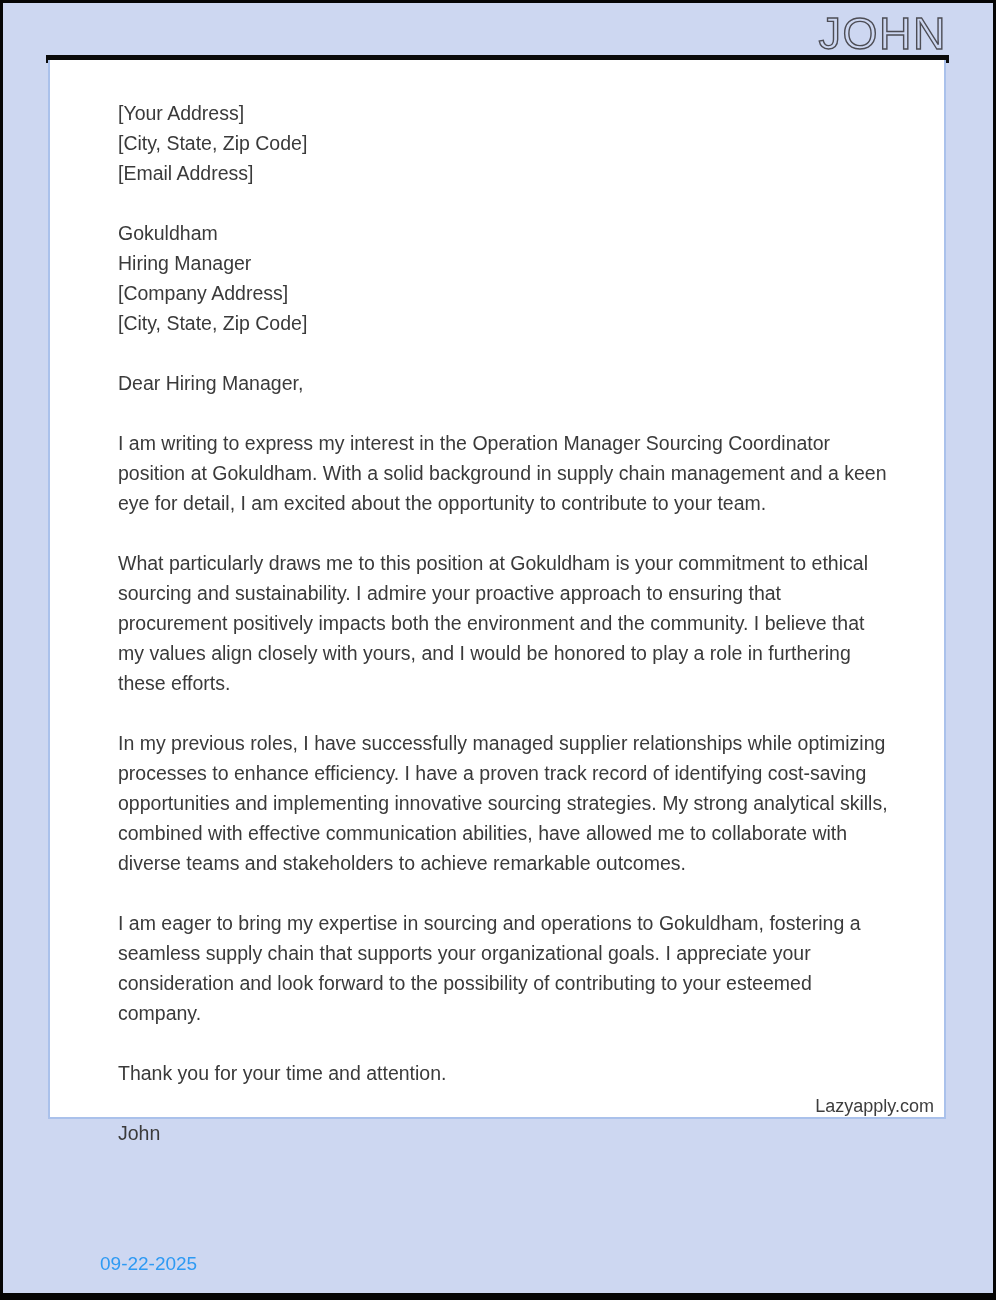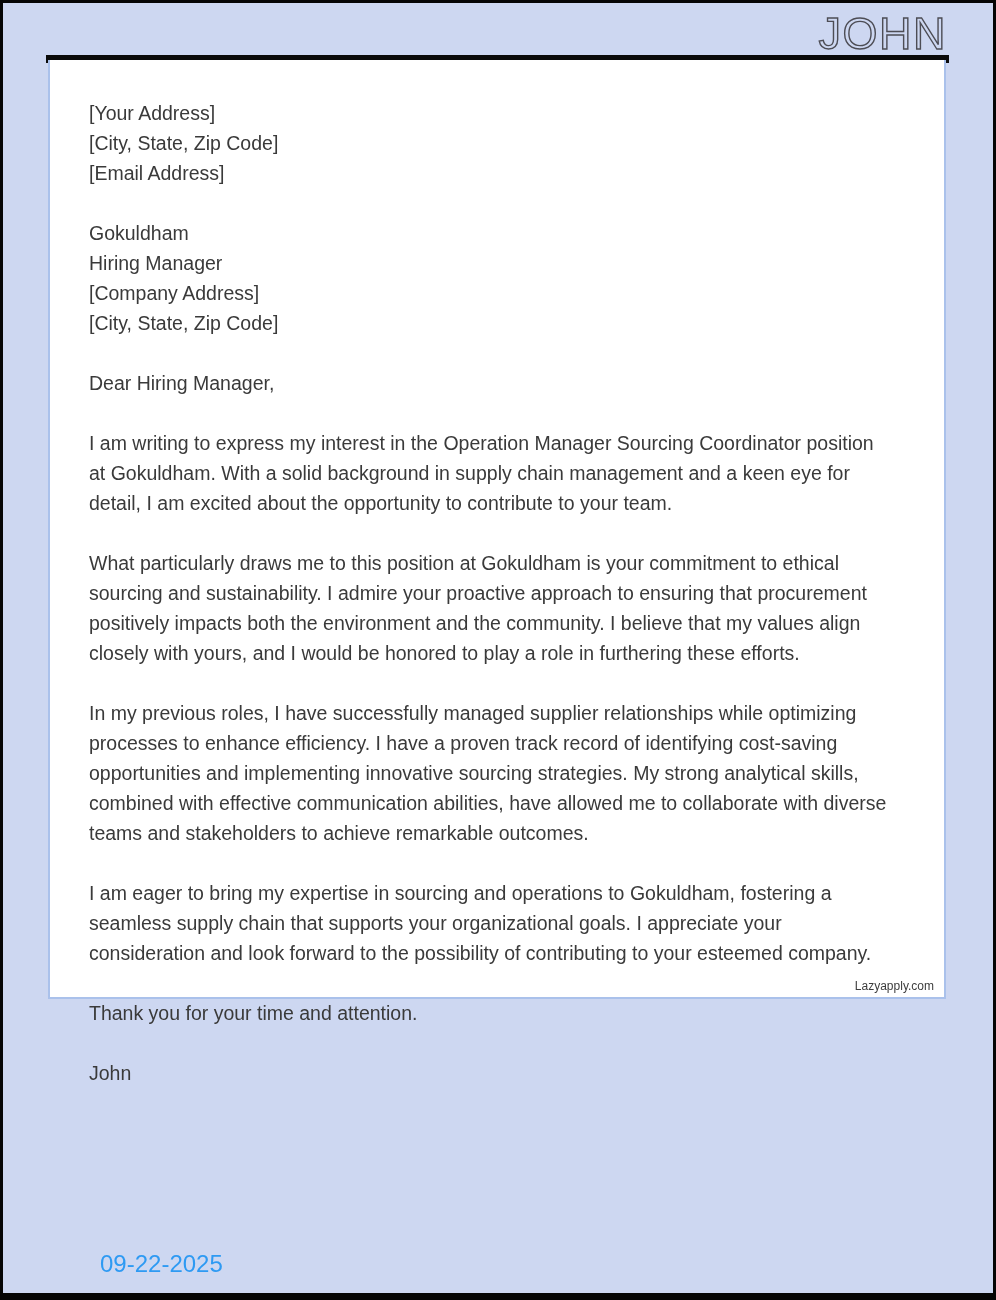--- a/index.html
+++ b/index.html
@@ -29,45 +29,45 @@
   .header-rule {
     position: absolute;
     left: 43px; top: 52px;
     width: 903px; height: 8px;
     background: #0a0a0a;
   }
   
   .page {
     position: absolute;
     left: 45px; top: 57px;
-    width: 898px; height: 939px;
+    width: 898px; height: 1059px;
     background: #ffffff;
     border: 2px solid #aac1eb;
     border-top: none;
-    padding: 38px 56px 0 39px;
+    padding: 38px 56px 0 68px;
   }
   .letter {
     color: #3a3a3a;
     font-size: 19.5px;
     line-height: 30px;
   }
   .block { margin: 0 0 30px 0; }
   .block:last-child { margin-bottom: 0; }
   .para { margin: 0 0 30px 0; }
   .watermark {
     position: absolute;
     right: 10px; bottom: 2px;
-    font-size: 12px;
+    font-size: 18px;
     line-height: 18px;
     color: #3d3d3d;
   }
   .date-stamp {
     position: absolute;
     left: 97px; top: 1248px;
-    font-size: 24px;
+    font-size: 19px;
     line-height: 26px;
     color: #2e9af3;
     z-index: 5;
   }
 </style>
 </head>
 <body>
 
 <div class="frame">
 

